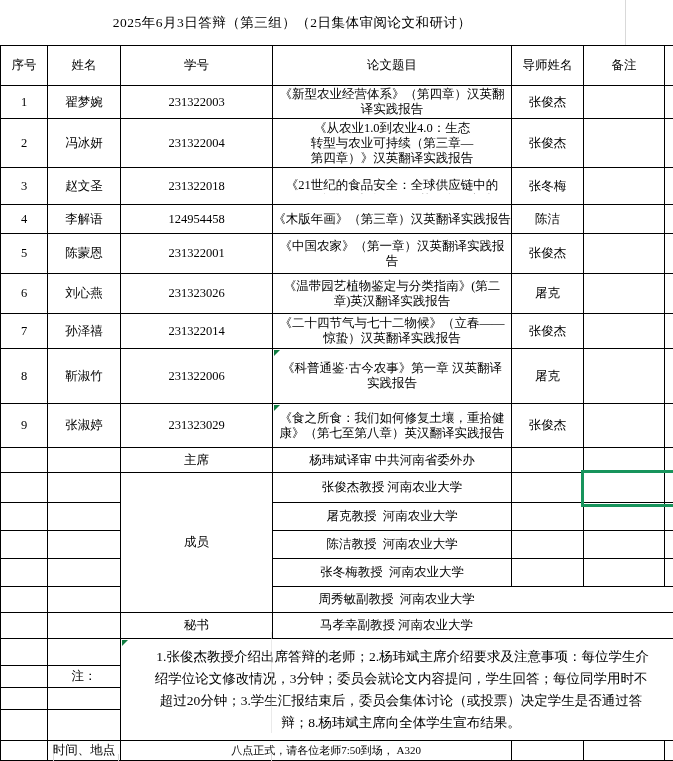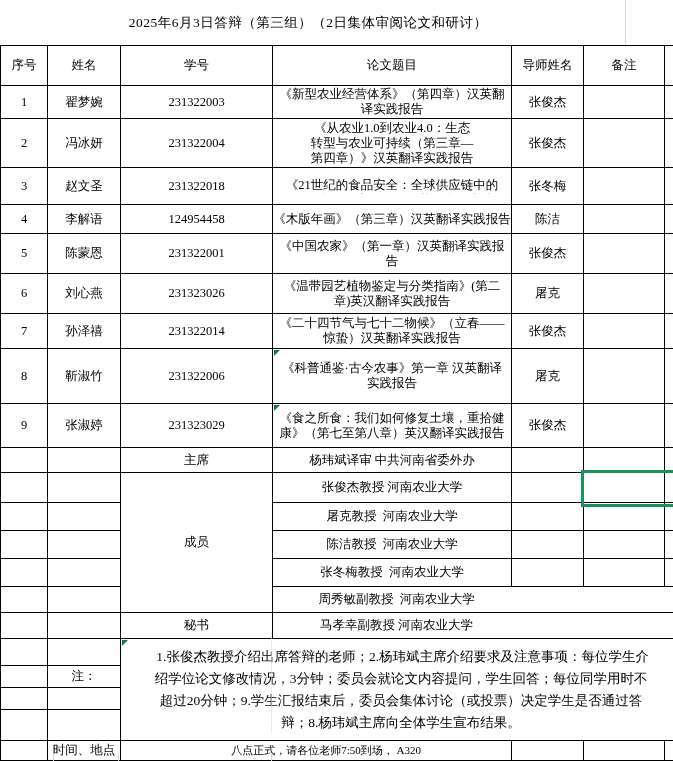--- a/index.html
+++ b/index.html
@@ -3,21 +3,21 @@
 <meta charset="utf-8">
 <style>
   html,body{margin:0;padding:0;background:#fff;}
   .sheet{
     position:relative;width:673px;height:761px;background:#fff;overflow:hidden;
     font-family:"Liberation Serif","DejaVu Serif",serif;color:#000;
   }
   .title{
     position:absolute;top:0;left:0;width:584px;height:45px;
     display:flex;align-items:center;justify-content:center;
-    font-size:13.5px;letter-spacing:.5px;padding-left:16px;
+    font-size:13.5px;letter-spacing:.5px;
   }
   table.grid{
     position:absolute;top:45px;left:0;width:673px;
     border-collapse:collapse;table-layout:fixed;
   }
   table.grid td{
     border:1.5px solid #000;padding:0;vertical-align:middle;text-align:center;
     font-size:12.5px;overflow:hidden;position:relative;background:#fff;
   }
   td.gcol{border-right:none;}
@@ -246,21 +246,21 @@
     </tr>
 
     <tr style="height:27px">
       <td></td>
       <td></td>
       <td rowspan="4" colspan="5" class="notecell gcol">
         <i class="tri"></i>
         <div class="notewrap">
           <div class="noteline"> 1.张俊杰教授介绍出席答辩的老师；2.杨玮斌主席介绍要求及注意事项：每位学生介</div>
           <div class="noteline">绍学位论文修改情况，3分钟；委员会就论文内容提问，学生回答；每位同学用时不</div>
-          <div class="noteline">超过20分钟；9.学生汇报结束后，委员会集体讨论（或投票）决定学生是否通过答</div>
+          <div class="noteline">超过20分钟；3.学生汇报结束后，委员会集体讨论（或投票）决定学生是否通过答</div>
           <div class="noteline">辩；8.杨玮斌主席向全体学生宣布结果。</div>
         </div>
       </td>
     </tr>
     <tr style="height:22px">
       <td></td>
       <td>注：</td>
     </tr>
     <tr style="height:22px">
       <td></td>

